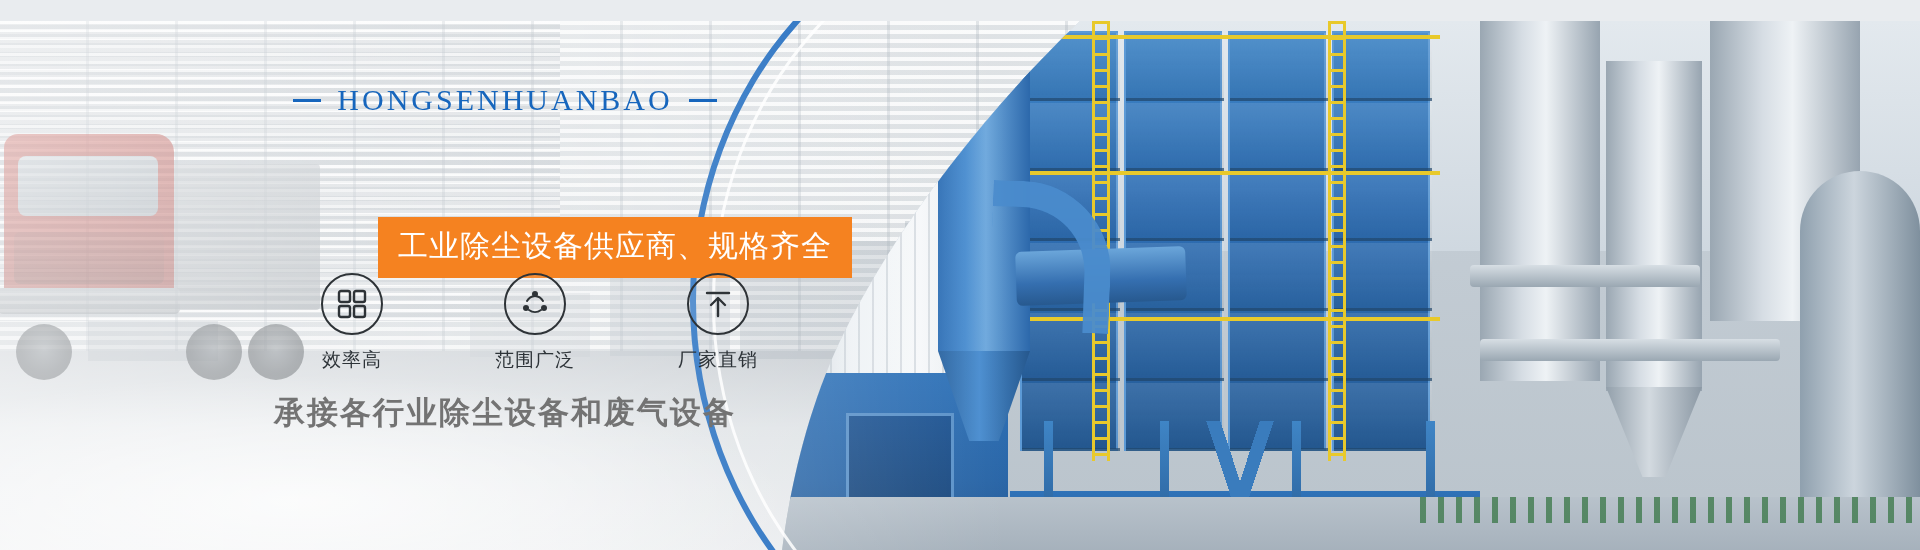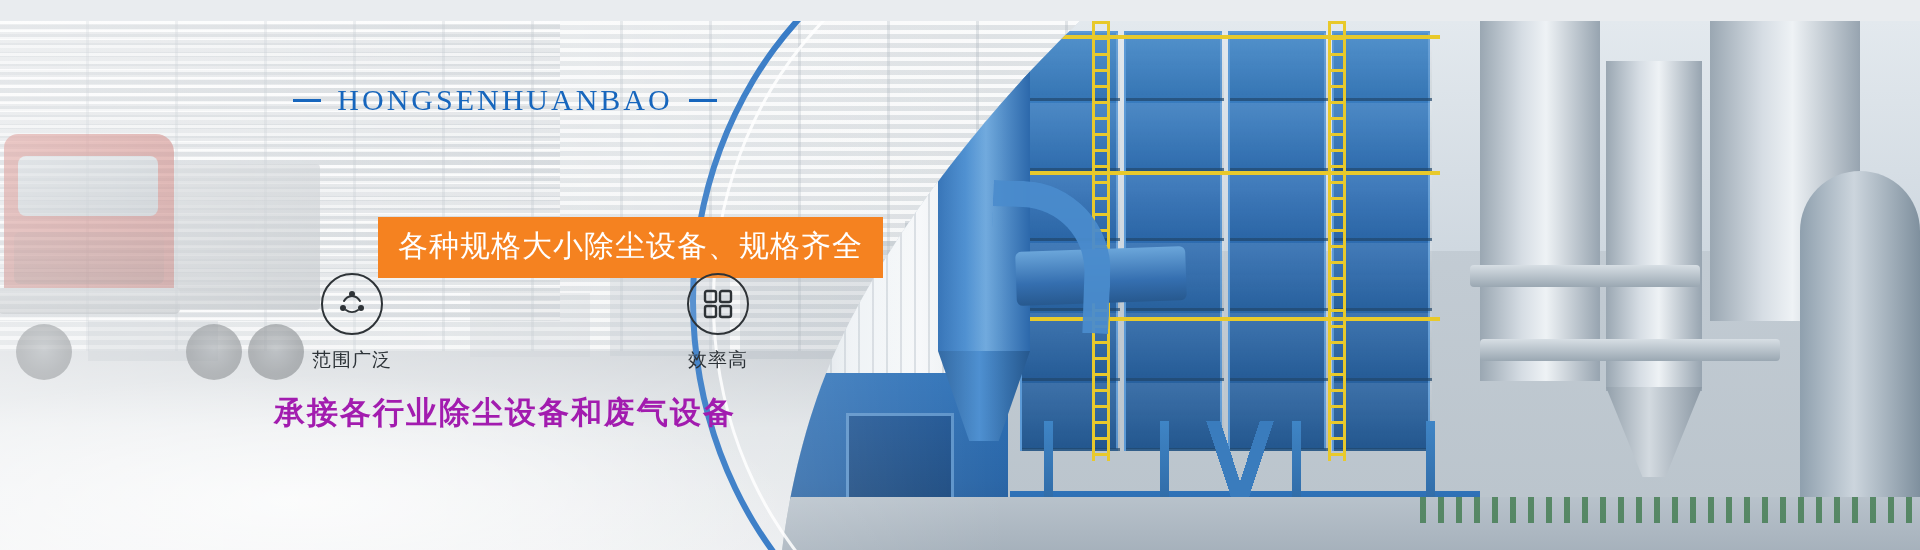--- a/index.html
+++ b/index.html
@@ -310,21 +310,21 @@
   }
   .feat-label {
     margin-top:12px; font-size:19px; color:#2d3338; letter-spacing:1px;
     white-space:nowrap;
   }
 
   .tagline {
     position:absolute; left:0; top:371px; width:1010px;
     text-align:center;
     font-size:31px; font-weight:700; letter-spacing:2px;
-    color:#a21caf;
+    color:#737373;
     white-space:nowrap;
   }
 </style>
 </head>
 <body>
 
 <div class="banner">
 
   <div class="bg-left">
     <div class="wall-ribs"></div>
@@ -434,50 +434,60 @@
 
   <div class="content">
 
     <div class="eyebrow">
       <span class="dash"></span>
       <span class="txt">HONGSENHUANBAO</span>
       <span class="dash"></span>
     </div>
 
 
-    <div class="orange-bar">各种规格大小除尘设备、规格齐全</div>
+    <div class="orange-bar">工业除尘设备供应商、规格齐全</div>
 
     <div class="features">
+
+      <div class="feature">
+        <div class="feat-circle">
+          <svg width="32" height="32" viewBox="0 0 32 32">
+            <rect x="3" y="3" width="11" height="11" rx="2" fill="none" stroke="#2e3337" stroke-width="2.4"></rect>
+            <rect x="18" y="3" width="11" height="11" rx="2" fill="none" stroke="#2e3337" stroke-width="2.4"></rect>
+            <rect x="3" y="18" width="11" height="11" rx="2" fill="none" stroke="#2e3337" stroke-width="2.4"></rect>
+            <rect x="18" y="18" width="11" height="11" rx="2" fill="none" stroke="#2e3337" stroke-width="2.4"></rect>
+          </svg>
+        </div>
+        <div class="feat-label">效率高</div>
+      </div>
 
       <div class="feature">
         <div class="feat-circle">
           <svg width="34" height="34" viewBox="0 0 34 34">
             <path d="M9 14 A10 10 0 0 1 17 9" fill="none" stroke="#2e3337" stroke-width="2" stroke-linecap="round"></path>
             <path d="M25 14 A10 10 0 0 0 17 9" fill="none" stroke="#2e3337" stroke-width="2" stroke-linecap="round"></path>
             <path d="M11 23 A10 10 0 0 0 23 23" fill="none" stroke="#2e3337" stroke-width="2" stroke-linecap="round"></path>
             <circle cx="17" cy="7" r="3" fill="#2e3337"></circle>
             <circle cx="8" cy="21" r="3" fill="#2e3337"></circle>
             <circle cx="26" cy="21" r="3" fill="#2e3337"></circle>
           </svg>
         </div>
         <div class="feat-label">范围广泛</div>
       </div>
 
+
       <div class="feature">
         <div class="feat-circle">
           <svg width="32" height="32" viewBox="0 0 32 32">
-            <rect x="3" y="3" width="11" height="11" rx="2" fill="none" stroke="#2e3337" stroke-width="2.4"></rect>
-            <rect x="18" y="3" width="11" height="11" rx="2" fill="none" stroke="#2e3337" stroke-width="2.4"></rect>
-            <rect x="3" y="18" width="11" height="11" rx="2" fill="none" stroke="#2e3337" stroke-width="2.4"></rect>
-            <rect x="18" y="18" width="11" height="11" rx="2" fill="none" stroke="#2e3337" stroke-width="2.4"></rect>
+            <line x1="5" y1="5" x2="27" y2="5" stroke="#2e3337" stroke-width="2.4" stroke-linecap="round"></line>
+            <line x1="16" y1="11" x2="16" y2="28" stroke="#2e3337" stroke-width="2.4" stroke-linecap="round"></line>
+            <polyline points="9,17 16,10 23,17" fill="none" stroke="#2e3337" stroke-width="2.4" stroke-linecap="round" stroke-linejoin="round"></polyline>
           </svg>
         </div>
-        <div class="feat-label">效率高</div>
-      </div>
-
-
+        <div class="feat-label">厂家直销</div>
+      </div>
 
     </div>
 
     <div class="tagline">承接各行业除尘设备和废气设备</div>
   </div>
 
 </div>
 
 </body></html>

